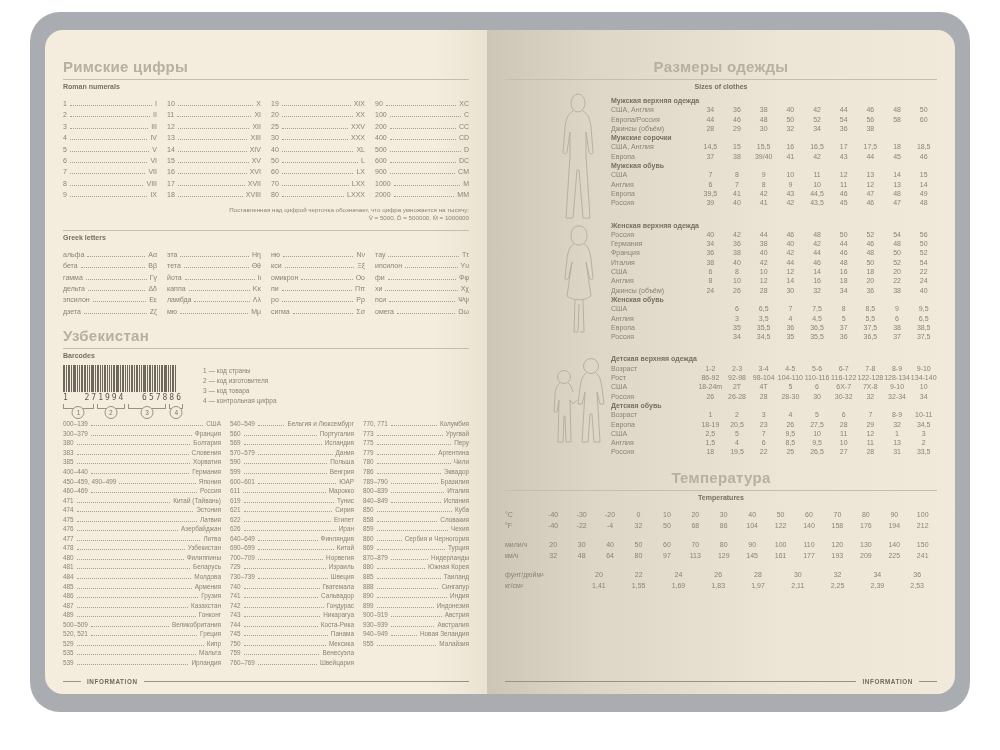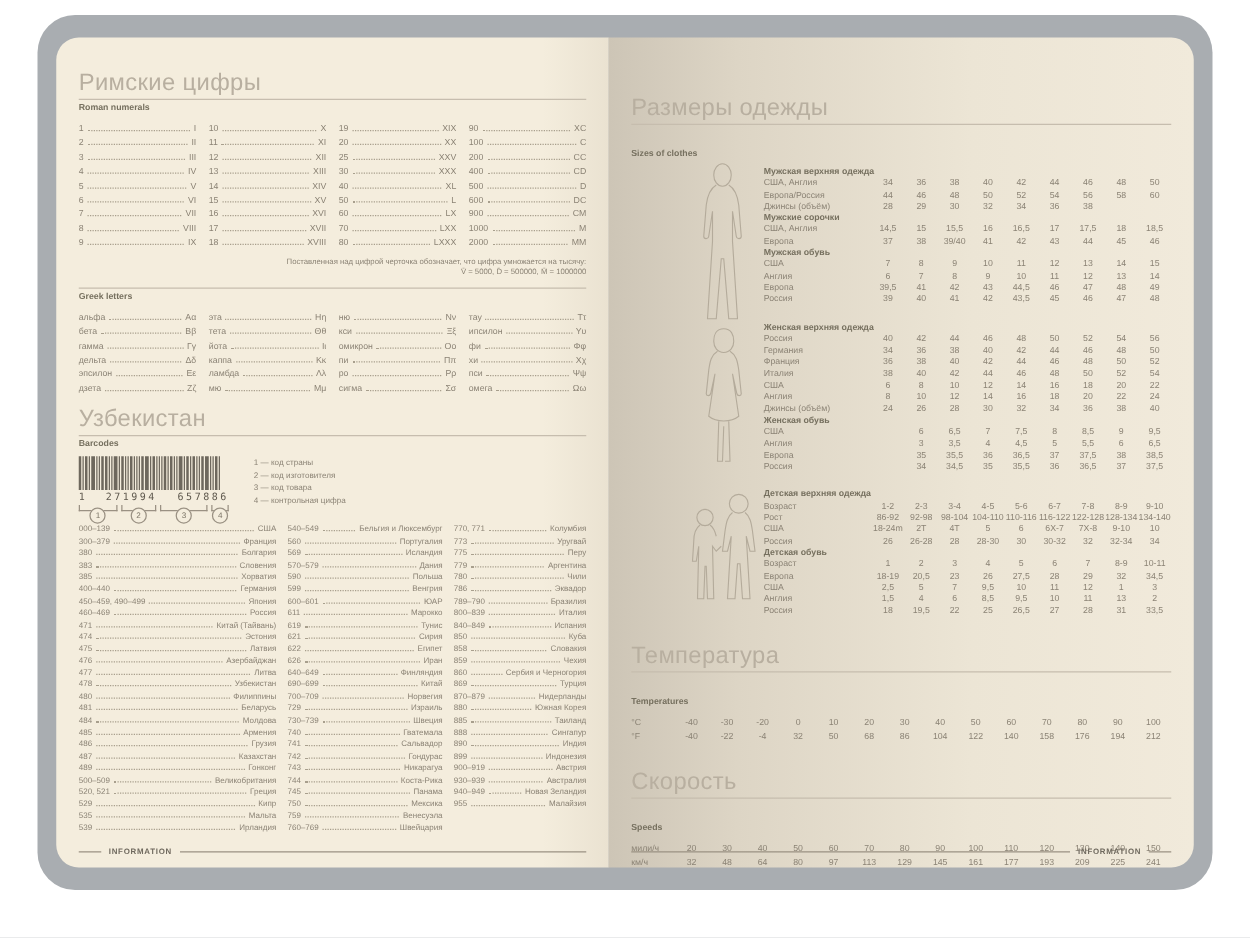--- a/index.html
+++ b/index.html
@@ -8,24 +8,24 @@
     background:#a9adb1;border-radius:30px;}
   .page{position:absolute;top:30px;height:664px;overflow:hidden;}
   .page-left{left:45px;width:442px;border-radius:18px 0 0 18px;
     background:linear-gradient(to right,#f4eddd 0%,#f4eddd 88%,#eae2d1 100%);}
   .page-right{left:487px;width:468px;border-radius:0 18px 18px 0;
     background:linear-gradient(to right,#cdc5b6 0%,#ddd5c5 22%,#ece5d5 62%,#f1eadb 100%);}
   .inner{position:absolute;inset:0;padding:26px 18px 0 18px;box-sizing:border-box;}
 
   
   .sec-head{margin-bottom:6px;}
-  .sec-title{font-size:19px;color:#b8afa0;letter-spacing:.3px;line-height:21px;}
+  .sec-title{font-size:15px;color:#b8afa0;letter-spacing:.3px;line-height:21px;font-weight:bold;}
   .sec-line{border-bottom:1px solid #c6bdae;margin-top:2px;}
   .sec-sub{font-size:7px;font-weight:bold;color:#76705f;margin-top:3px;}
-  .right-align .sec-title,.right-align .sec-sub{text-align:left;margin-top:20px;}
+  .right-align .sec-title,.right-align .sec-sub{text-align:center;}
 
   
   .lrow{display:flex;align-items:baseline;font-size:7px;color:#8b8375;line-height:11.4px;}
   .ldots{flex:1;border-bottom:1px dotted #a89f8d;margin:0 3px 2px 3px;min-width:8px;}
   .lleft,.lright{white-space:nowrap;}
   .cols4{display:flex;gap:10px;margin-top:8px;}
   .cols4>div{flex:1;min-width:0;}
   .countries{display:flex;gap:9px;margin-top:10px;}
   .countries .c1{width:158px;}.countries .c2{width:124px;}.countries .c3{flex:1;}
   .countries .lrow{font-size:6.4px;line-height:9.55px;}
@@ -1324,25 +1324,20 @@
           <span class="ucell">104</span>
           <span class="ucell">122</span>
           <span class="ucell">140</span>
           <span class="ucell">158</span>
           <span class="ucell">176</span>
           <span class="ucell">194</span>
           <span class="ucell">212</span>
         </div>
       </div>
 
-    <div class="sec-head right-align mt12">
-      <div class="sec-title">Скорость</div>
-      <div class="sec-line"></div>
-      <div class="sec-sub">Speeds</div>
-    </div>
     <div class="unit-table ut-narrow">
         <div class="urow">
           <span class="ulabel">мили/ч</span>
           <span class="ucell">20</span>
           <span class="ucell">30</span>
           <span class="ucell">40</span>
           <span class="ucell">50</span>
           <span class="ucell">60</span>
           <span class="ucell">70</span>
           <span class="ucell">80</span>

